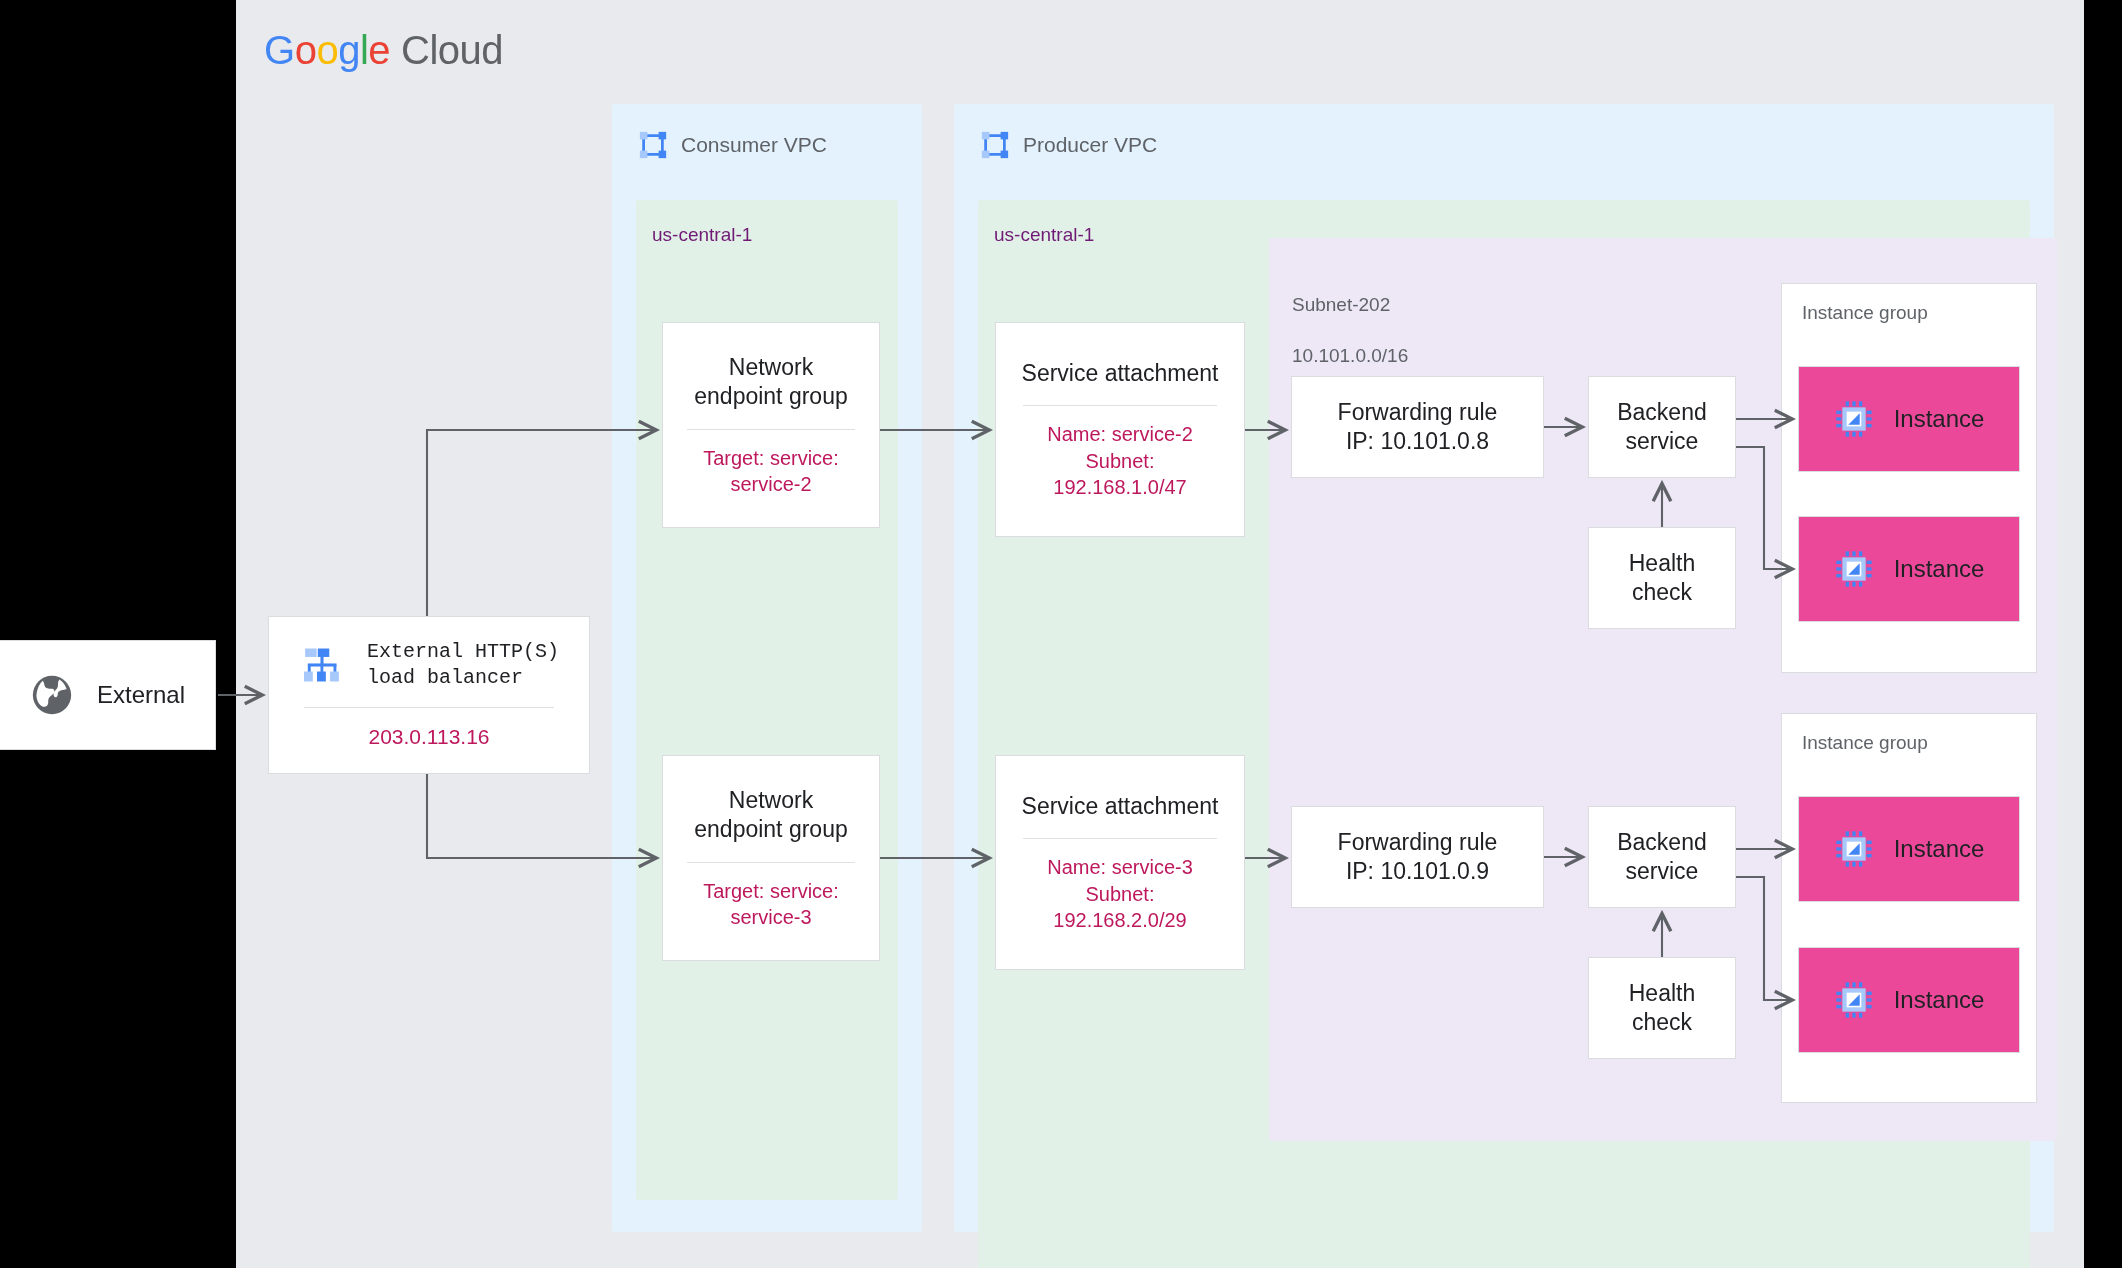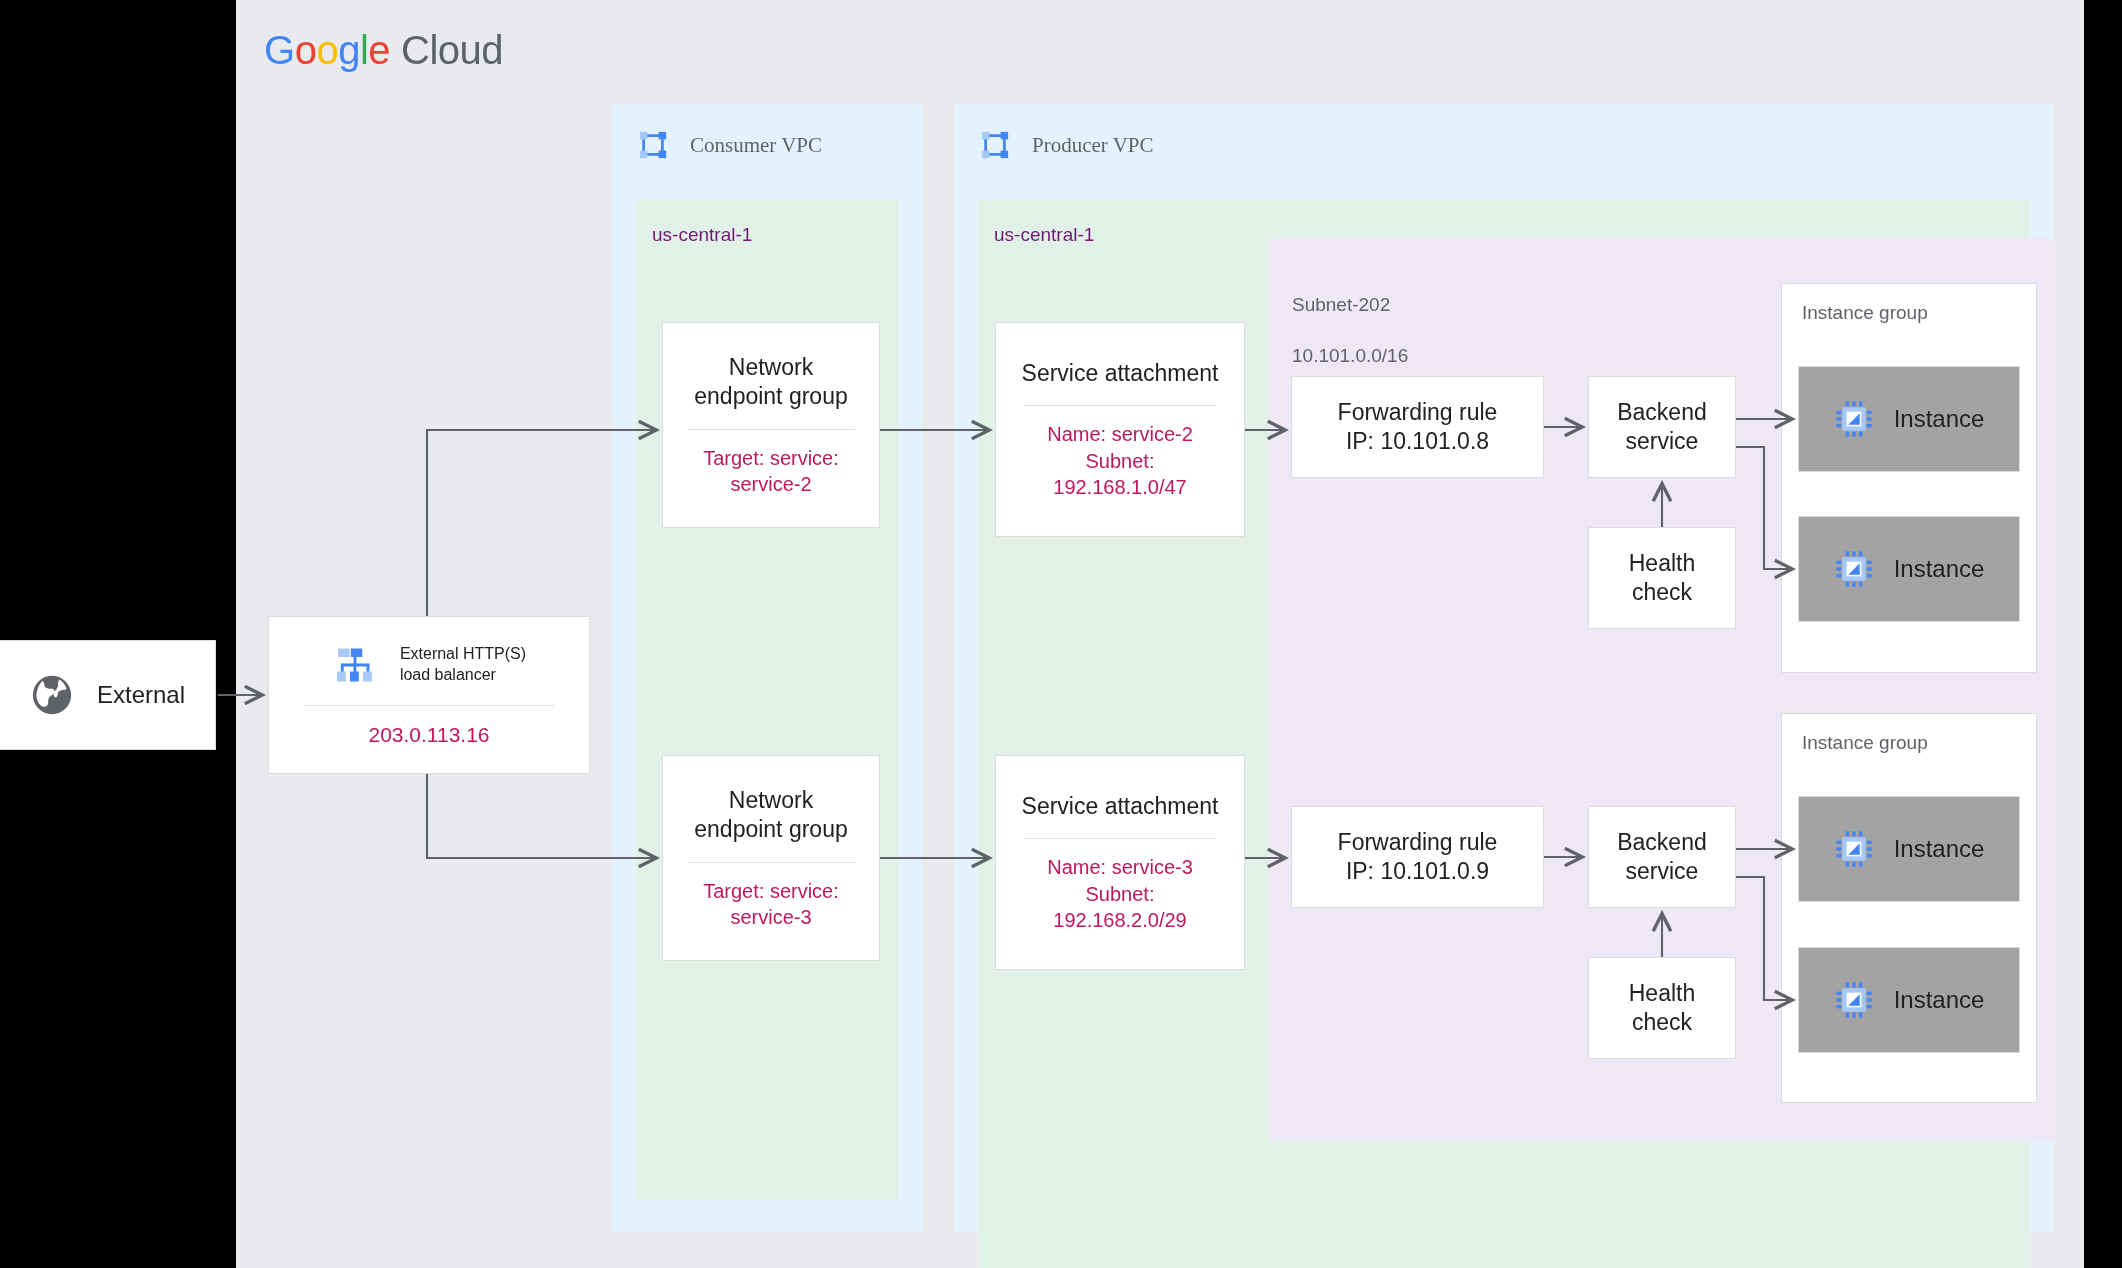--- a/index.html
+++ b/index.html
@@ -11,21 +11,21 @@
   .gc-panel{position:absolute;left:236px;top:0;width:1886px;height:1268px;background:#e8eaed;}
 
   
   .gc-logo{position:absolute;left:264px;top:28px;font-size:40px;letter-spacing:-0.5px;
            font-family:"Liberation Sans","DejaVu Sans",sans-serif;white-space:nowrap;}
   .gc-logo span{font-weight:400;}
   .gc-logo .cloud{color:#5f6368;margin-left:11px;}
 
   
   .vpc{position:absolute;background:#e3f2fd;border-radius:3px;}
-  .vpc-head{position:absolute;left:26px;top:26px;display:flex;align-items:center;gap:22px;font-family:Liberation Serif, serif;}
+  .vpc-head{position:absolute;left:26px;top:26px;display:flex;align-items:center;gap:13px;}
   .vpc-title{font-size:21px;color:#5f6368;white-space:nowrap;}
 
   
   .region{position:absolute;background:#e2f1e8;border-radius:3px;}
   .region-label{position:absolute;left:16px;top:24px;font-size:19px;color:#701a75;white-space:nowrap;}
 
   
   .subnet{position:absolute;background:#ede7f6;border-radius:3px;}
   .subnet-label{position:absolute;left:23px;top:28px;font-size:19px;color:#5f6368;line-height:1.35;white-space:pre-line;}
 
@@ -39,26 +39,26 @@
   
   .plain .card-title{font-size:23px;}
 
   
   .internet-box{position:absolute;background:#fff;border:1px solid #dadce0;box-sizing:border-box;
                 display:flex;align-items:center;justify-content:center;gap:22px;}
   .internet-label{font-size:24px;color:#202124;}
 
   
   .lb-top{display:flex;align-items:center;gap:22px;padding:0 24px;}
-  .lb-text{font-size:16px;color:#202124;line-height:1.26;}
+  .lb-text{font-size:20px;color:#202124;line-height:1.26;font-family:Liberation Mono, monospace;}
 
   
   .igroup{position:absolute;background:#fff;border:1px solid #dadce0;box-sizing:border-box;}
   .igroup-label{position:absolute;left:20px;top:18px;font-size:19px;color:#5f6368;}
-  .inst{position:absolute;background:#a3a3a3;border:1px solid #dadce0;box-sizing:border-box;
+  .inst{position:absolute;background:#ec4899;border:1px solid #dadce0;box-sizing:border-box;
         display:flex;align-items:center;justify-content:center;gap:20px;}
   .inst-label{font-size:24px;color:#202124;}
 
   
   .svg-layer{position:absolute;left:0;top:0;width:2122px;height:1268px;pointer-events:none;}
 </style>
 </head>
 <body>
 
 <div class="canvas">

